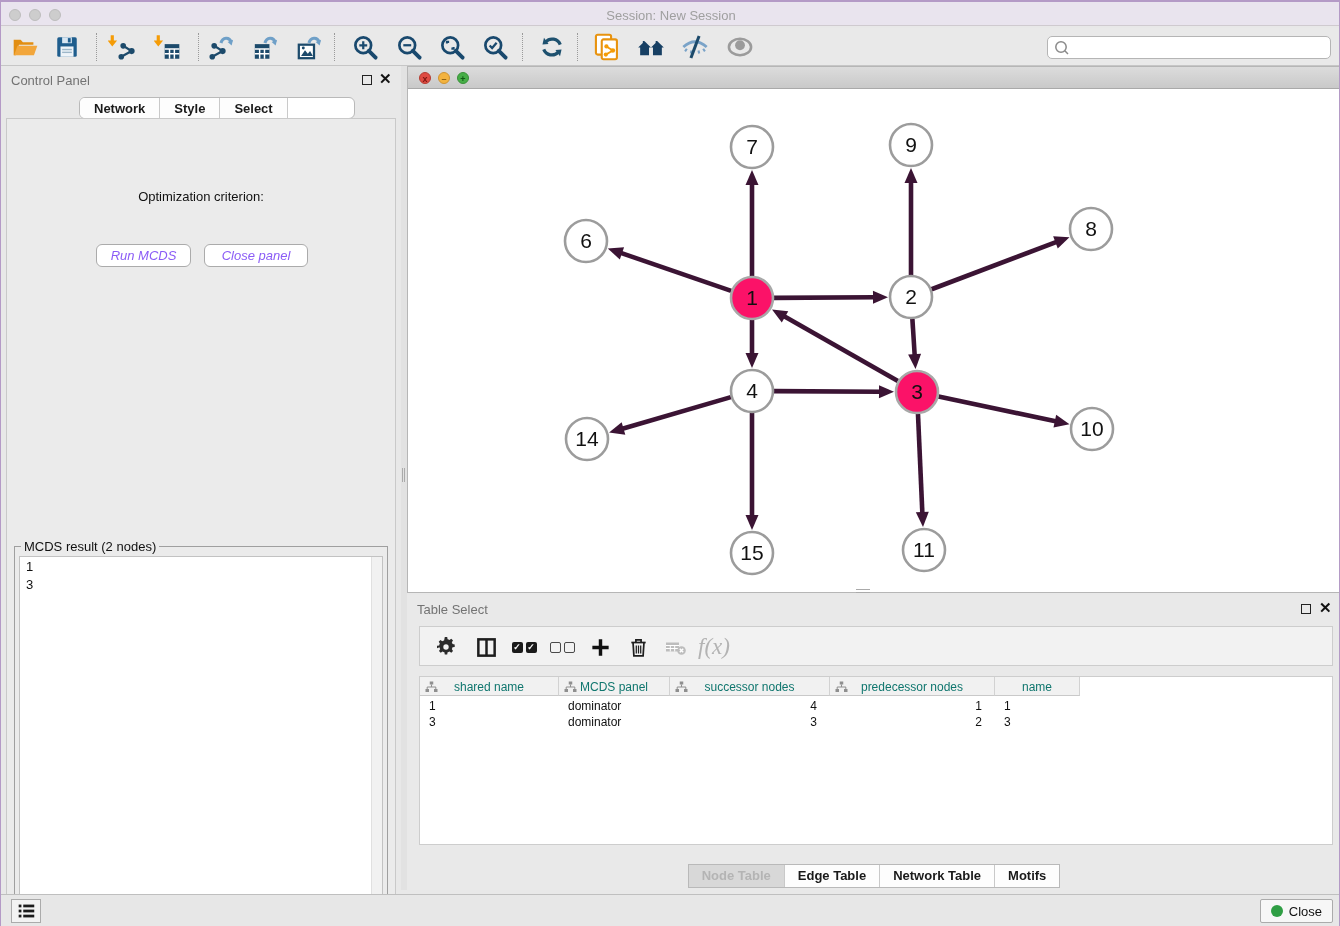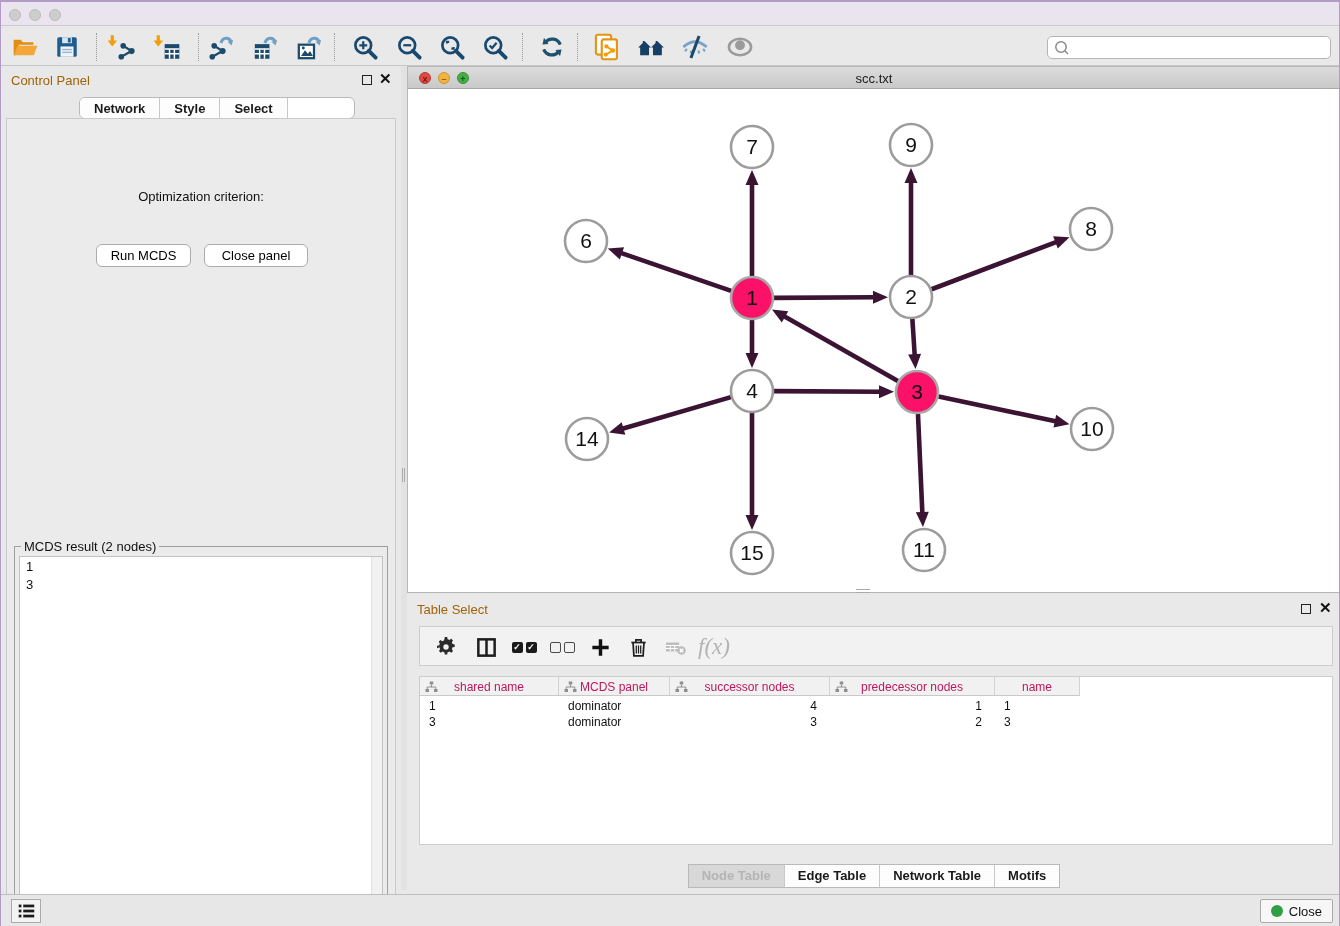--- a/index.html
+++ b/index.html
@@ -22,41 +22,41 @@
   .tsep { position:absolute; top:5px; height:28px; width:0;
     border-left:1px dotted #9a9a9a; }
   .searchbox { position:absolute; left:1046px; top:8px; width:284px; height:23px;
     background:#fff; border:1px solid #b5b5b5; border-radius:5px; display:flex; align-items:center; }
   .searchbox svg { margin-left:5px; }
   .searchbox input { border:none; outline:none; flex:1; height:18px; font-size:12px; background:transparent; }
 
   
   .control-panel { position:absolute; left:0; top:66px; width:400px; height:824px; background:#e8e8e8; }
   .panel-head { position:relative; height:28px; }
-  .panel-title { position:absolute; left:10px; top:7px; font-size:13px; color:#a16207; }
+  .panel-title { position:absolute; left:10px; top:7px; font-size:13px; color:#737373; }
   .ph-max { position:absolute; width:10px; height:10px; border:1.6px solid #222; top:9px; }
   .ph-close { position:absolute; top:5px; font-size:15px; font-weight:bold; color:#111; line-height:16px; }
   .cp-max { left:361px; } .cp-close { left:378px; }
 
   .tabstrip { position:absolute; left:78px; top:31px; height:22px; display:flex;
     border:1px solid #b9b9b9; border-radius:6px; overflow:hidden; background:#fff; }
   .tab { font-size:13px; font-weight:600; color:#1a1a1a; padding:3px 14px 0 14px;
     border-right:1px solid #c9c9c9; background:#fdfdfd; }
   .tab:last-child { border-right:none; }
   .tab.inactive-look { background:#e3e3e3; color:#b9b9b9;margin-top:36px; }
 
   .control-body { position:absolute; left:5px; top:52px; width:390px; height:826px;
     background:#ebebeb; border:1px solid #c9c9c9; border-bottom:none; }
   .opt-label { position:absolute; left:0; top:70px; width:100%; text-align:center; font-size:13px; color:#111; }
   .combo { position:absolute; left:39px; top:92px; width:310px; height:23px; background:#fff;
     border:1px solid #ababab; border-radius:5px; display:flex; align-items:center; }
   .combo-text { font-size:13px; color:#111; margin-left:10px; flex:1; }
   .combo svg { margin-right:7px; }
   .btn { position:absolute; height:23px; background:#fff; border:1px solid #ababab;
-    border-radius:6px; font-size:13px; color:#000000; text-align:center; padding-top:3px; }
+    border-radius:6px; font-size:13px; color:#8b5cf6; text-align:center; padding-top:3px;font-style:italic; }
   .btn-run { left:89px; top:125px; width:95px; }
   .btn-close { left:197px; top:125px; width:104px; }
 
   .groupbox { position:absolute; left:7px; top:427px; width:374px; height:383px;
     border:1px solid #9f9f9f; }
   .group-label { position:absolute; left:6px; top:-8px; background:#ebebeb; padding:0 3px;
     font-size:13px; color:#111; }
   .group-inner { position:absolute; left:4px; top:9px; right:4px; bottom:4px;
     background:#fff; border:1px solid #c2c2c2; }
   .result-line { font-size:13px; color:#111; margin:1px 0 0 6px; line-height:17px; }
@@ -91,21 +91,21 @@
   .tpbtn { position:absolute; top:6px; width:28px; height:28px; display:flex; align-items:center; justify-content:center; }
   .cbx { display:inline-block; width:11px; height:11px; border-radius:2px; }
   .cbx.on { background:#1a1a1a; color:#fff; font-size:9px; line-height:11px; text-align:center; font-weight:bold; }
   .cbx.off { border:1.6px solid #4a4a4a; background:transparent; }
   .fx { font-family:"Liberation Serif", serif; font-style:italic; font-size:23px; color:#b3b3b3; }
 
   .tp-table { position:absolute; left:12px; top:81px; width:914px; height:169px;
     background:#fff; border:1px solid #cdcdcd; }
   .thead { position:absolute; left:0; top:0; height:19px; display:flex; }
   .th { position:relative; height:19px; background:#f1f1f1; border-right:1px solid #d2d2d2;
-    border-bottom:1px solid #c9c9c9; font-size:12px; color:#be185d; text-align:center; padding-top:3px; }
+    border-bottom:1px solid #c9c9c9; font-size:12px; color:#0f766e; text-align:center; padding-top:3px; }
   .th svg { position:absolute; left:5px; top:4px; }
   .trow { position:absolute; left:0; display:flex; height:16px; }
   .td { font-size:12px; color:#111; height:16px; padding-top:1px; }
   .td.l { text-align:left; padding-left:9px; }
   .td.r { text-align:right; padding-right:13px; }
 
   .bottom-tabs { position:absolute; left:0; top:269px; width:100%; display:flex; justify-content:center; }
   .btabs { display:flex; border:1px solid #b9b9b9; border-radius:0; overflow:hidden; }
   .btab { font-size:13px; font-weight:600; color:#1a1a1a; background:#fdfdfd;
     padding:3px 13px 4px 13px; border-right:1px solid #c9c9c9; }
@@ -122,20 +122,21 @@
   .mem-dot { width:12px; height:12px; border-radius:50%; background:#2f9e44; margin-right:6px; }
   .sb-mem span.lbl { font-size:13px; color:#111; }
 </style>
 </head>
 <body>
 
 <div class="titlebar">
   <span class="tl-dot" style="left:8px"></span>
   <span class="tl-dot" style="left:28px"></span>
   <span class="tl-dot" style="left:48px"></span>
+  <div class="win-title">Session: New Session</div>
 </div>
 
 <div class="toolbar">
   <span class="tbtn" style="left:9px">
     <svg width="27" height="27" viewBox="0 0 24 24">
       <path d="M1.5 5.2h6.2l2 2.2h9.3v2.1H6.2L3.4 18.8H1.5z" fill="#e28e12"></path>
       <path d="M4.8 10.5h17.7l-3 8.3H1.9z" fill="#f2a63b"></path>
     </svg>
   </span>
   <span class="tbtn" style="left:51px">
@@ -317,21 +318,20 @@
 
 <div class="v-divider">
   <span class="v-handle"></span>
 </div>
 
 <div class="netwin">
   <div class="net-titlebar">
     <span class="light light-red">x</span>
     <span class="light light-yellow">–</span>
     <span class="light light-green">+</span>
-    <div class="net-title">scc.txt</div>
   </div>
   <svg id="graph-svg" class="net-canvas" viewBox="0 0 932 503">
       <line x1="344" y1="187" x2="344" y2="94" stroke="#3b1434" stroke-width="4.6"></line>
       <polygon points="344,81 350.5,96 337.5,96" fill="#3b1434"></polygon>
       <line x1="323.1924875913935" y1="201.85525176330984" x2="212.04865666862878" y2="163.69140620549302" stroke="#3b1434" stroke-width="4.6"></line>
       <polygon points="199.7533084271795,159.4695095201761 216.0511970484333,158.1932546517402 211.82930036311635,170.4886028931895" fill="#3b1434"></polygon>
       <line x1="365.9995649035371" y1="208.86163795658152" x2="467.00071197603023" y2="208.22641061650296" stroke="#3b1434" stroke-width="4.6"></line>
       <polygon points="480.0004548735749,208.14465122721023 465.0416312249005,214.7388604328588 464.95987183560777,201.73911753531414" fill="#3b1434"></polygon>
       <line x1="344" y1="231" x2="344" y2="266" stroke="#3b1434" stroke-width="4.6"></line>
       <polygon points="344,279 337.5,264 350.5,264" fill="#3b1434"></polygon>

